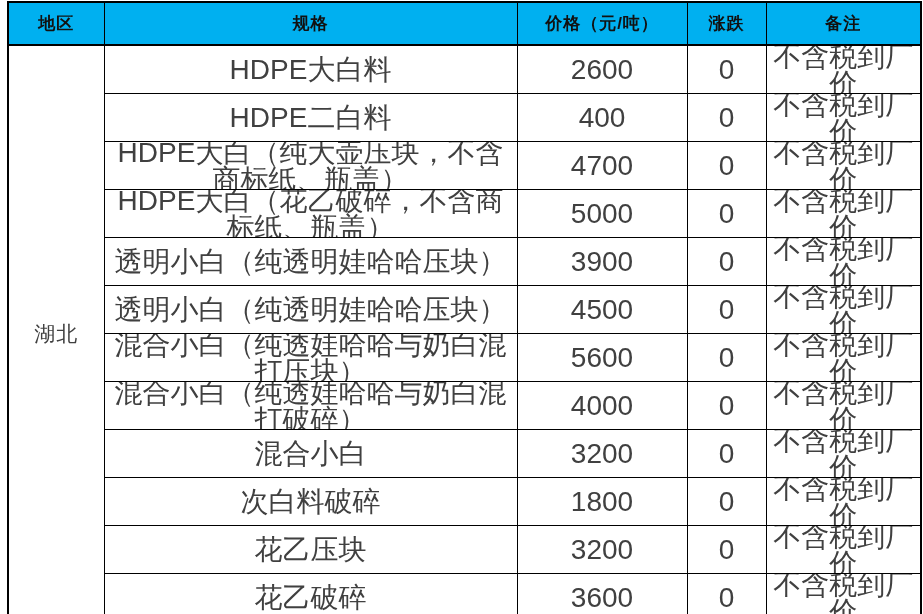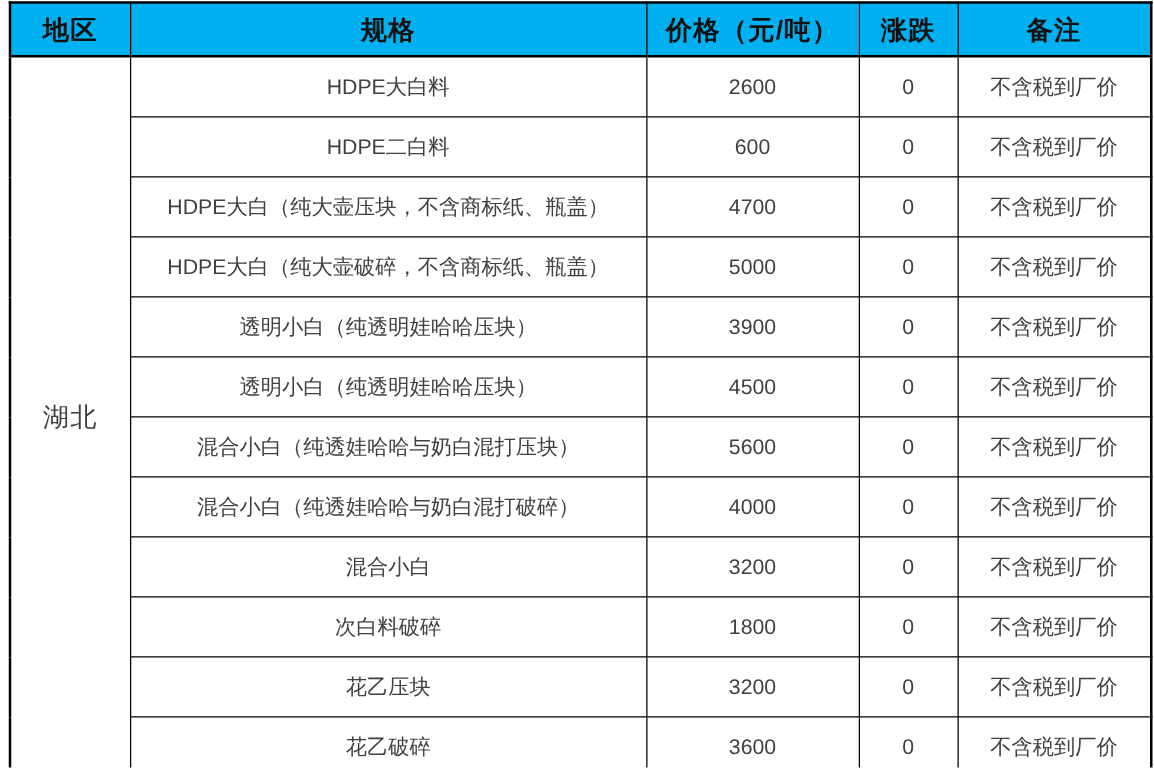--- a/index.html
+++ b/index.html
@@ -24,28 +24,28 @@
   th, td {
     border: 1px solid var(--border, #000);
     text-align: center;
     vertical-align: middle;
     padding: 0;
   }
   thead th {
     background: var(--header-bg, #00B0F0);
     color: var(--header-text, #111111);
     height: 41px;
-    font-size: 21px;
+    font-size: 17px;
     font-weight: bold;
     border-bottom: 2px solid var(--border, #000);
     letter-spacing: 1px;
   }
   tbody td {
     color: var(--body-text, #404040);
-    font-size: 17px;
+    font-size: 28px;
     height: 47px;
   }
   td.region-cell {
     font-size: 21px;
     letter-spacing: 1px;
   }
   .clip {
     height: 47px;
     display: flex;
     align-items: center;
@@ -98,21 +98,21 @@
           </td>
           <td>
             <div class="clip">不含税到厂价</div>
           </td>
         </tr>
         <tr>
           <td>
             <div class="clip">HDPE二白料</div>
           </td>
           <td>
-            <div class="clip">600</div>
+            <div class="clip">400</div>
           </td>
           <td>
             <div class="clip">0</div>
           </td>
           <td>
             <div class="clip">不含税到厂价</div>
           </td>
         </tr>
         <tr>
           <td>
@@ -123,21 +123,21 @@
           </td>
           <td>
             <div class="clip">0</div>
           </td>
           <td>
             <div class="clip">不含税到厂价</div>
           </td>
         </tr>
         <tr>
           <td>
-            <div class="clip">HDPE大白（纯大壶破碎，不含商标纸、瓶盖）</div>
+            <div class="clip">HDPE大白（花乙破碎，不含商标纸、瓶盖）</div>
           </td>
           <td>
             <div class="clip">5000</div>
           </td>
           <td>
             <div class="clip">0</div>
           </td>
           <td>
             <div class="clip">不含税到厂价</div>
           </td>

